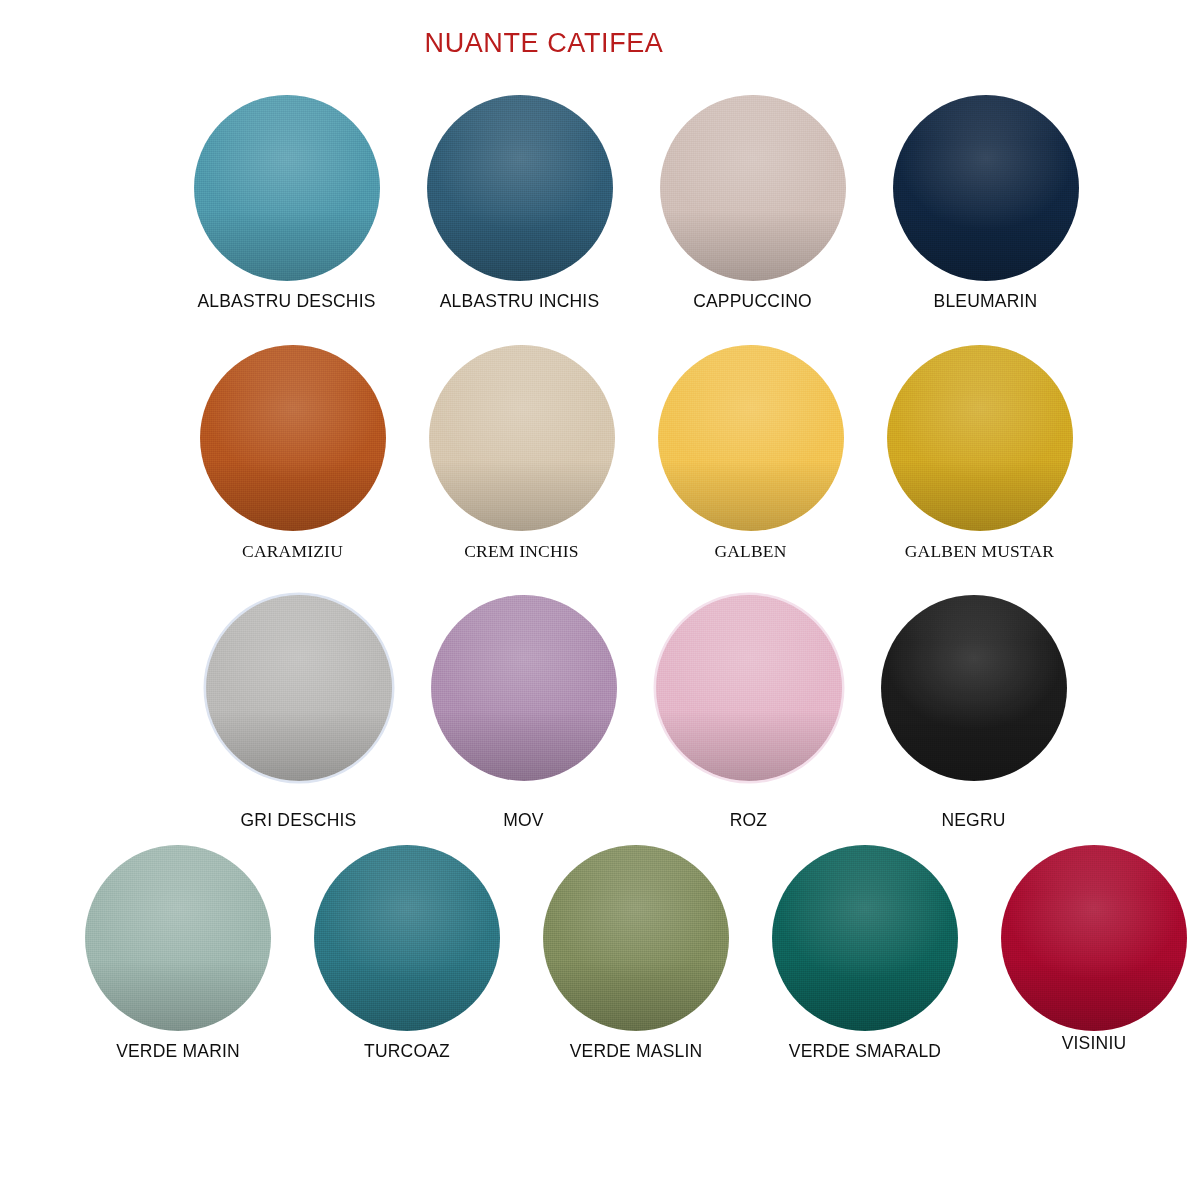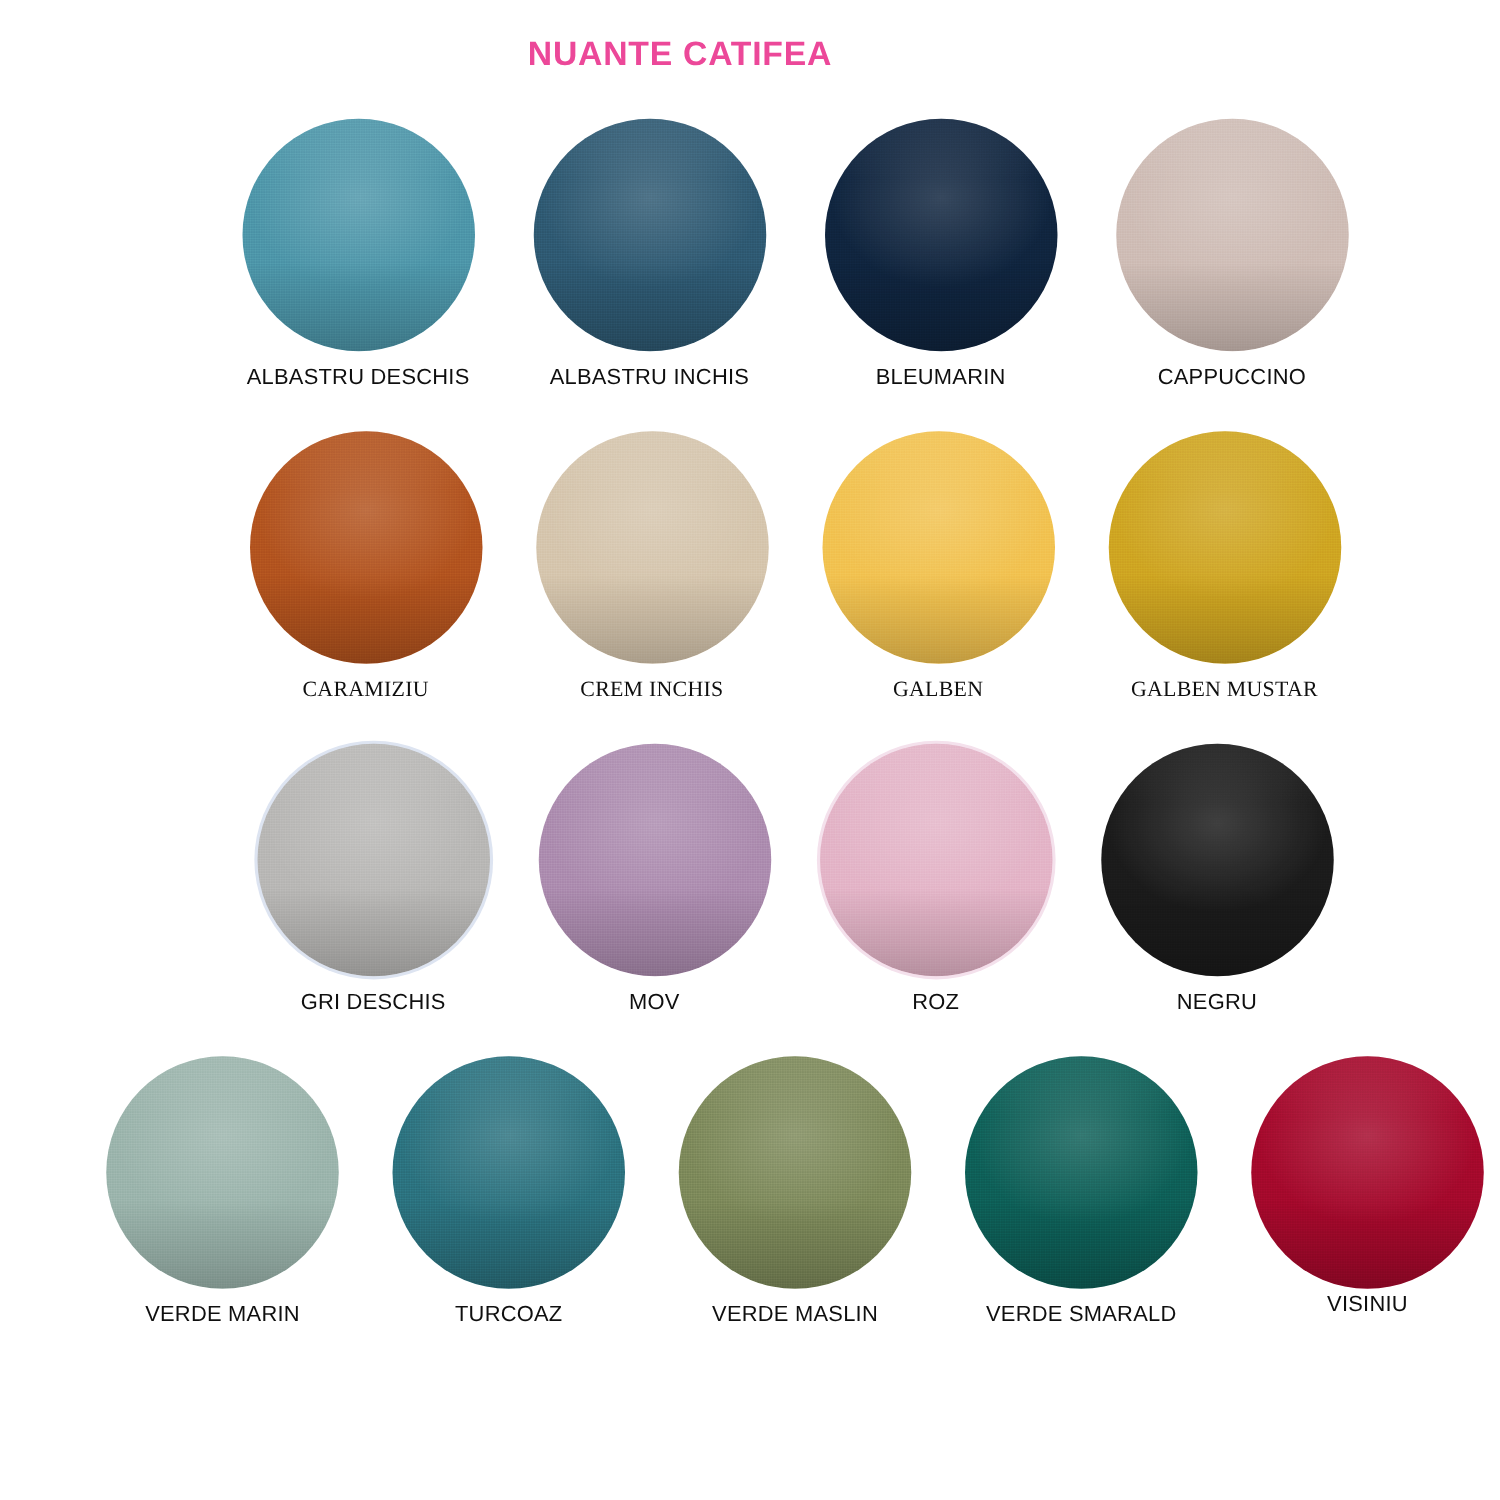--- a/index.html
+++ b/index.html
@@ -10,22 +10,22 @@
     font-family:"Liberation Sans","DejaVu Sans",sans-serif;
     overflow:hidden;
     position:relative;
   }
   #page-title{
     position:absolute;
     top:28px;left:0;width:1088px;
     text-align:center;
     font-size:27px;
     letter-spacing:.6px;
-    color:#ec4899;
-    font-weight:700;
+    color:#b91c1c;
+    font-weight:400;
     white-space:nowrap;
   }
   .swatch-grid{
     position:absolute;
     top:0;left:0;width:1200px;height:1200px;
   }
   .swatch-row{
     position:absolute;
     left:0;width:1200px;
     display:flex;
@@ -38,21 +38,21 @@
   .swatch-row.r3{top:592px;}
   .swatch-row.r4{top:842px;}
 
   .swatch-cell{
     display:flex;
     flex-direction:column;
     align-items:center;
     flex:0 0 auto;
   }
   .swatch-row.r1 .swatch-cell{width:233px;}
-  .swatch-row.r3 .swatch-cell{width:225px;}
+  .swatch-row.r3 .swatch-cell{width:225px;gap:19px;}
   .swatch-row.r2 .swatch-cell{width:229px;}
   .swatch-row.r4 .swatch-cell{width:229px;}
 
   .disc-wrap{
     position:relative;
     width:191px;height:191px;
     display:flex;align-items:center;justify-content:center;
   }
   .disc{
     position:relative;
@@ -124,33 +124,33 @@
         <div class="swatch-cell">
           <div class="disc-wrap">
             <div class="disc" style="background: rgb(47, 90, 115);">
               <div class="weave"></div>
             </div>
           </div>
           <div class="swatch-label">ALBASTRU INCHIS</div>
         </div>
         <div class="swatch-cell">
           <div class="disc-wrap">
+            <div class="disc" style="background: rgb(207, 189, 182);">
+              <div class="weave"></div>
+            </div>
+          </div>
+          <div class="swatch-label">CAPPUCCINO</div>
+        </div>
+        <div class="swatch-cell">
+          <div class="disc-wrap">
             <div class="disc" style="background: rgb(16, 37, 63);">
               <div class="weave"></div>
             </div>
           </div>
           <div class="swatch-label">BLEUMARIN</div>
-        </div>
-        <div class="swatch-cell">
-          <div class="disc-wrap">
-            <div class="disc" style="background: rgb(207, 189, 182);">
-              <div class="weave"></div>
-            </div>
-          </div>
-          <div class="swatch-label">CAPPUCCINO</div>
         </div>
       </div>
     <div class="swatch-row r2">
         <div class="swatch-cell">
           <div class="disc-wrap">
             <div class="disc" style="background: rgb(179, 84, 31);">
               <div class="weave"></div>
             </div>
           </div>
           <div class="swatch-label">CARAMIZIU</div>

